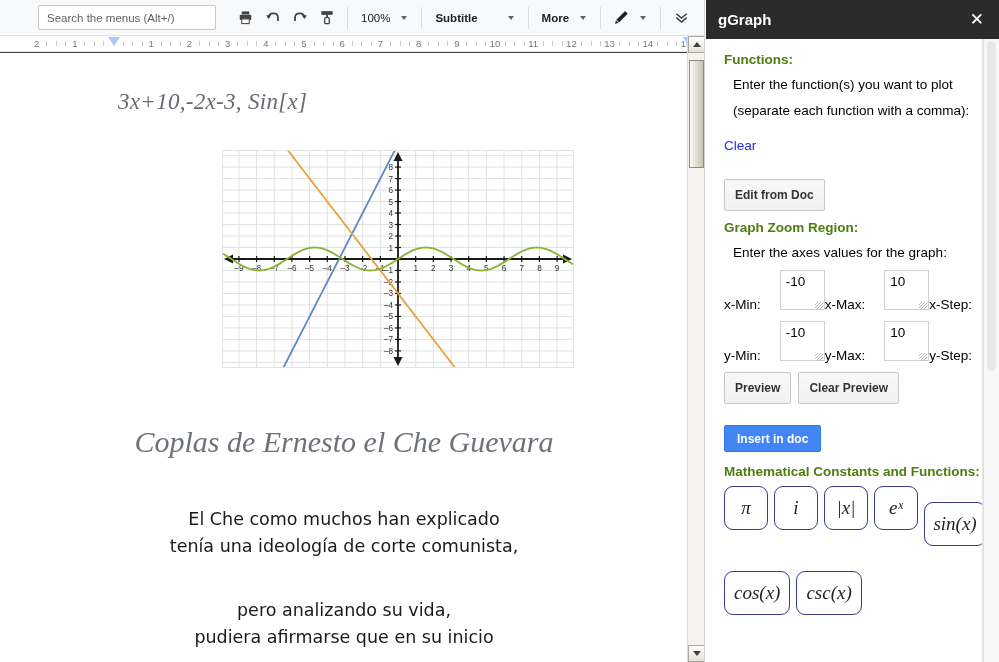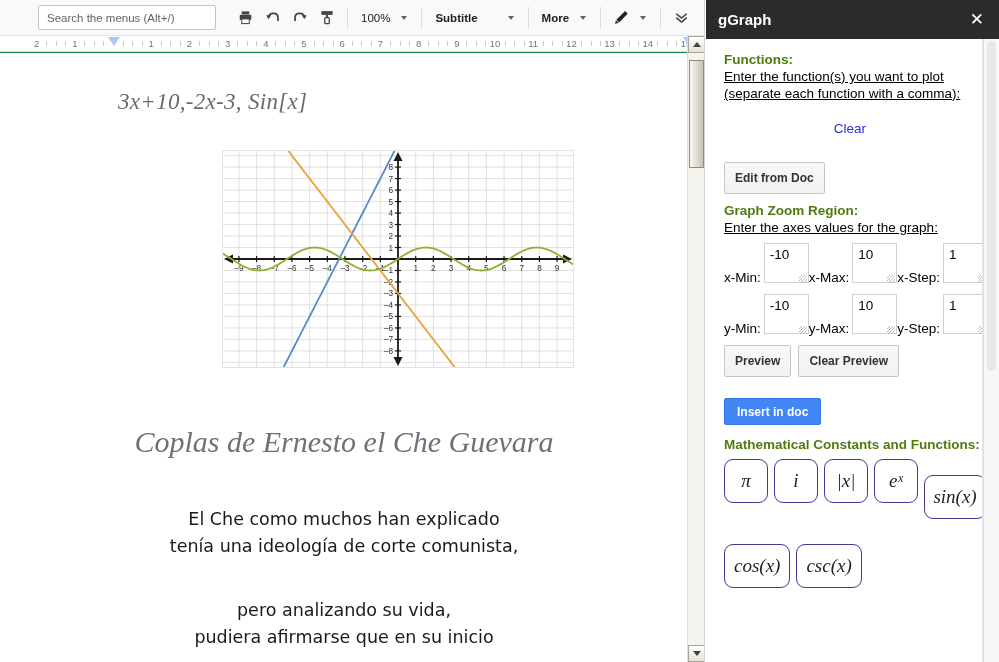--- a/index.html
+++ b/index.html
@@ -9,21 +9,21 @@
     overflow: hidden;
     font-family: "Liberation Sans", sans-serif;
     background: #ffffff;
   }
   #app { position: relative; width: 999px; height: 662px; }
 
   
   #docs-pane {
     position: absolute; left: 0; top: 0;
     width: 705px; height: 662px;
-    background: #15803d;
+    background: #404040;
     border-right: 1px solid #d5d5d5;
     overflow: hidden;
   }
 
   
   #toolbar {
     position: absolute; left: 0; top: 0;
     width: 705px; height: 36px;
     background: #f8f9fa;
     display: flex; align-items: center;
@@ -206,22 +206,21 @@
     background: #fff;
     padding: 13px 0 0 18px;
     overflow: hidden;
   }
   .sb-strong {
     font-size: 13.5px; font-weight: bold; color: #4d7c0f;
     margin: 0 0 1px 0;
   }
   .sb-text {
     font-size: 13.5px; color: #000; line-height: 17px;
-    margin: 0;
-    text-decoration: underline;
+    margin: 9px;
   }
   #fn-textarea {
     margin-top: 4px;
     width: 252px; height: 62px;
     border: 1px solid #d0d0d0;
     background: #fff;
     font-family: "Liberation Sans", sans-serif;
     font-size: 13.5px;
     color: #000;
     padding: 4px 6px;
@@ -233,21 +232,21 @@
     position: absolute;
     width: 8px; height: 8px;
     background-image:
       linear-gradient(135deg, transparent 45%, #b0b0b0 45%, #b0b0b0 55%, transparent 55%);
     background-size: 3px 3px;
     opacity: .9;
   }
   #clear-link {
     display: block;
     width: 252px;
-    text-align: center;
+    text-align: left;
     color: #2a2ae6;
     font-size: 13.5px;
     margin-top: 19px;
     cursor: default;
   }
   .gbtn {
     display: inline-flex; align-items: center; justify-content: center;
     background: linear-gradient(#f8f8f8,#f1f1f1);
     border: 1px solid #c6c6c6;
     color: #333;
@@ -279,21 +278,21 @@
     font-family: "Liberation Sans", sans-serif;
     font-size: 13.5px;
     color: #000;
     padding: 3px 5px;
     margin-left: 3px;
     outline: none;
     resize: none;
     overflow: hidden;
     line-height: 15px;
   }
-  .axis-wrap { position: relative; margin-left: 3px; }
+  .axis-wrap { position: relative; margin-left: 19px; }
   .axis-gap { width: 7px; }
   #preview-row { margin-top: 7px; display: flex; gap: 7px; }
   #insert-in-doc {
     margin-top: 21px;
     background: #4285f4;
     border: 1px solid #3079ed;
     color: #fff;
     font-size: 12px; font-weight: bold;
     height: 27px; padding: 0 12px;
     display: inline-flex; align-items: center;

